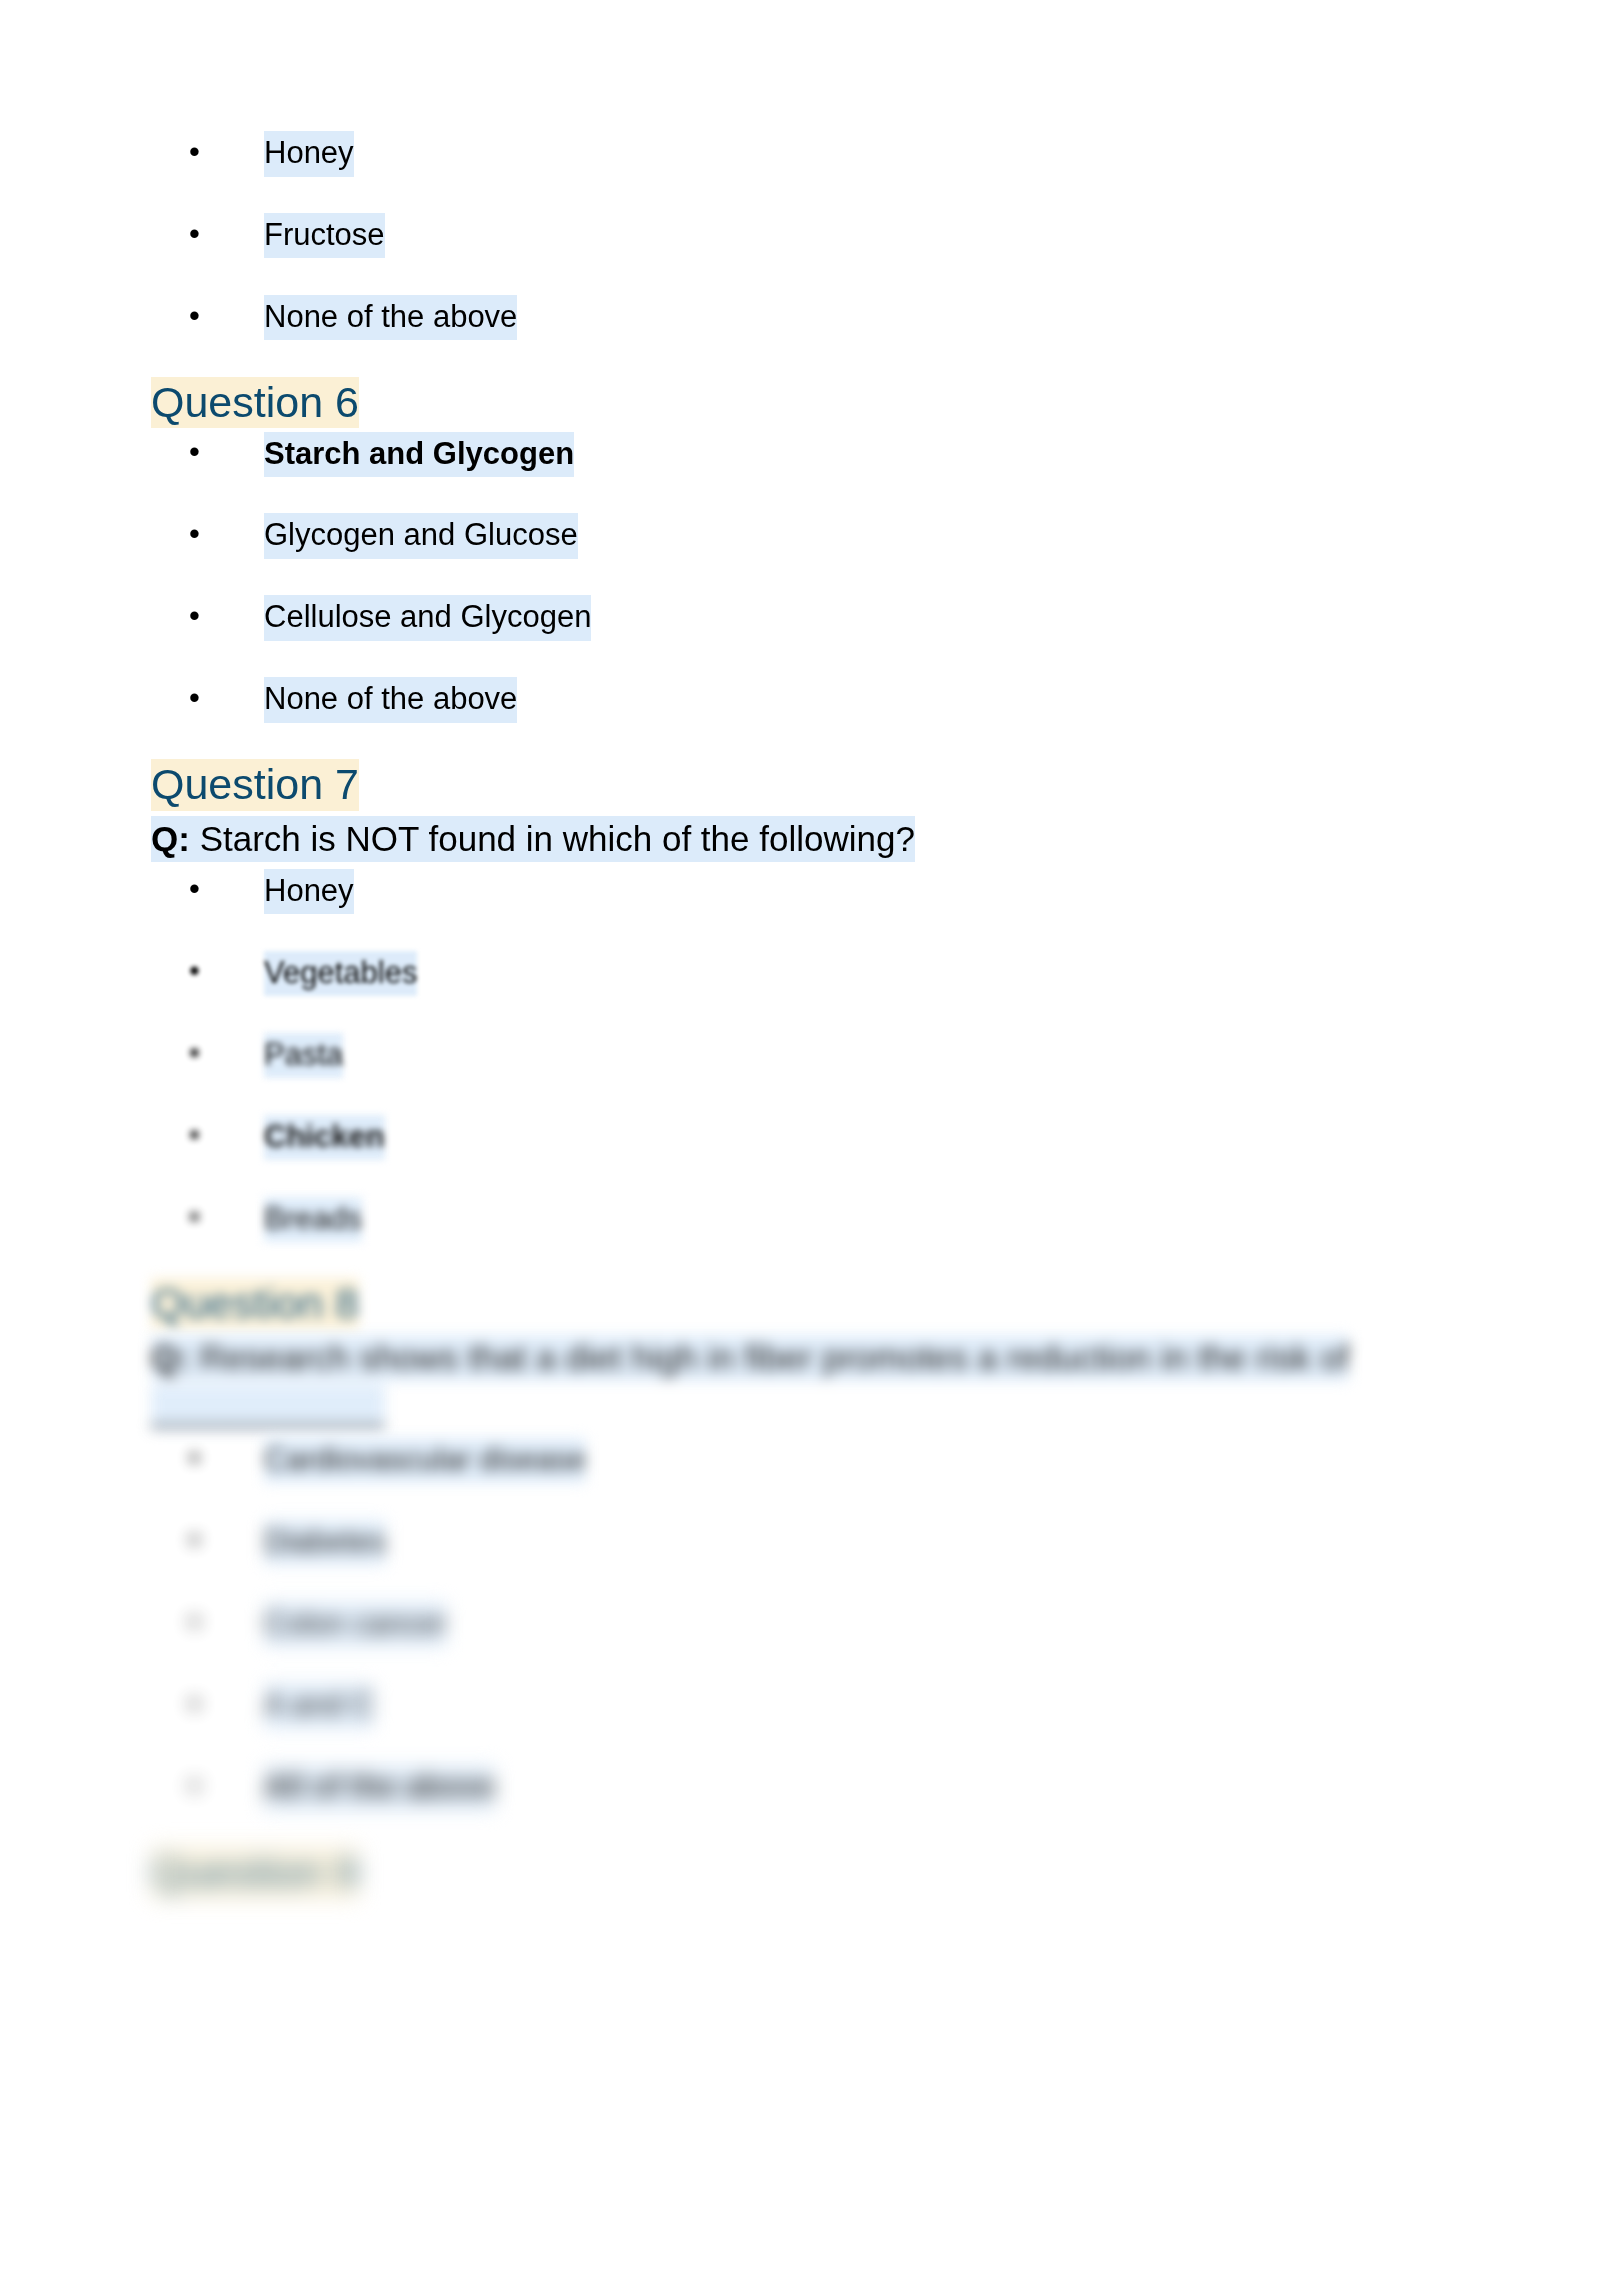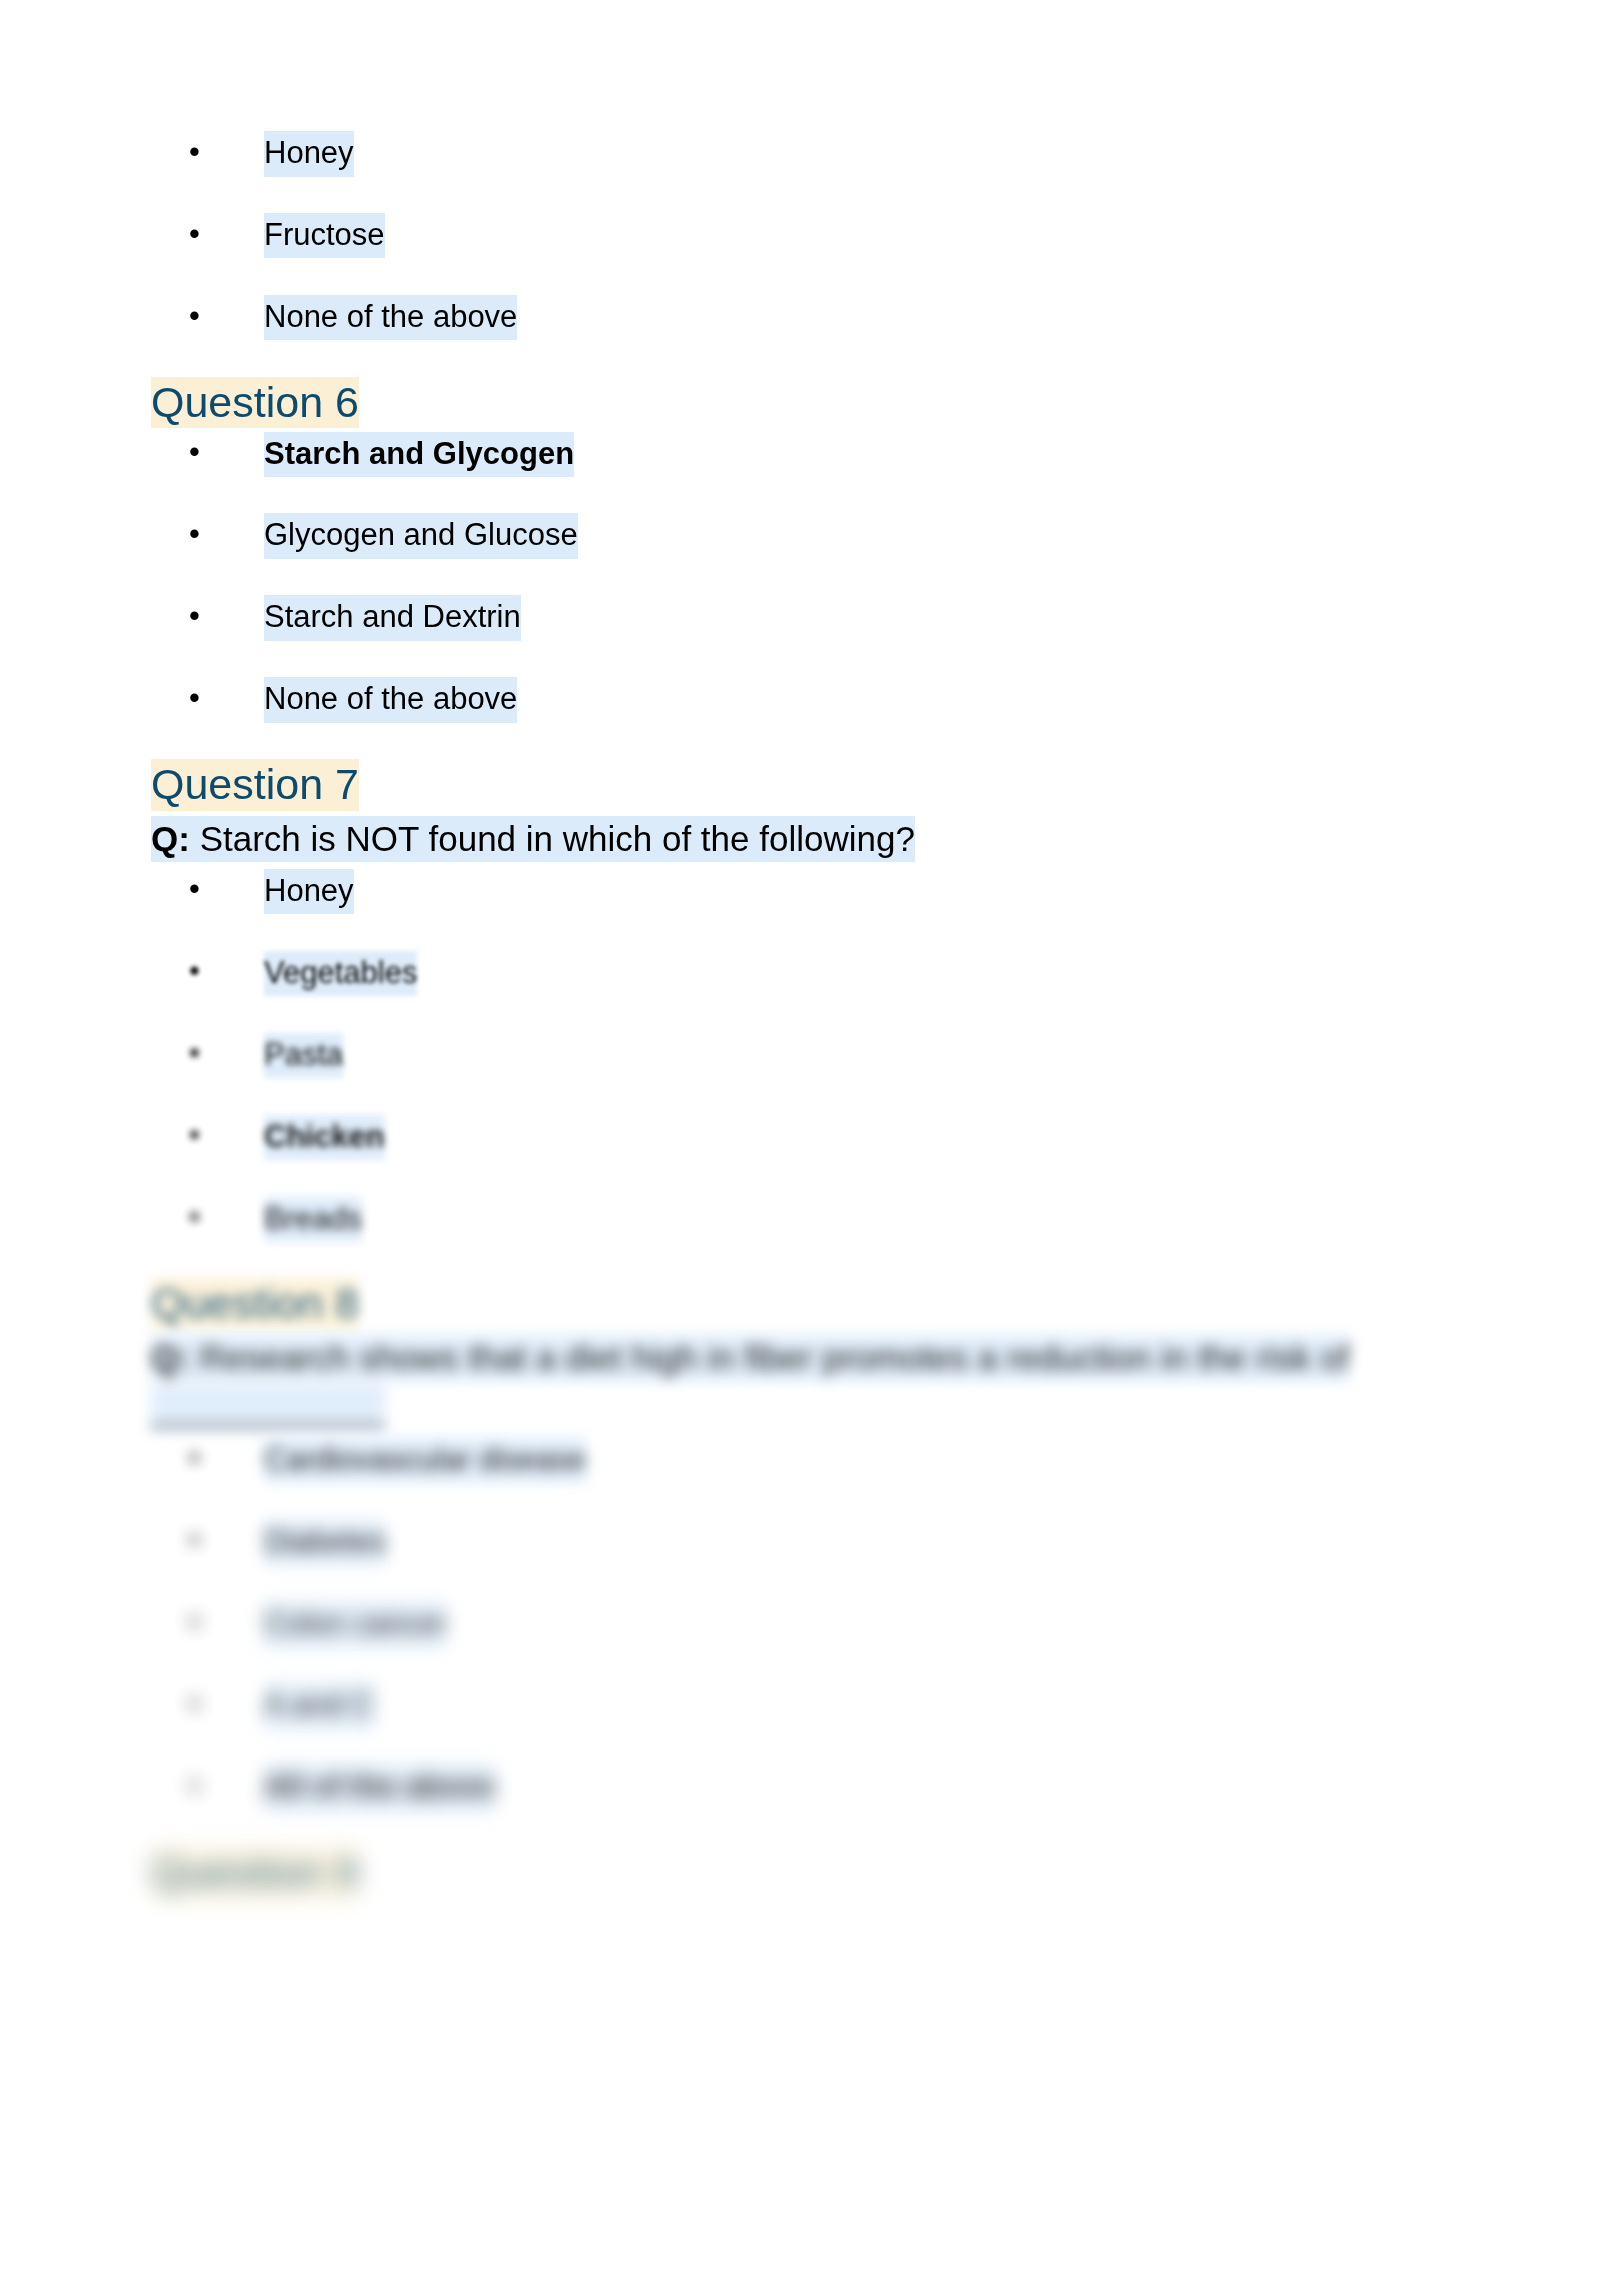--- a/index.html
+++ b/index.html
@@ -127,21 +127,21 @@
       <span class="hl">Question 6</span>
     </div>
     <ul class="options">
       <li class="bold">
         <span class="hl">Starch and Glycogen</span>
       </li>
       <li>
         <span class="hl">Glycogen and Glucose</span>
       </li>
       <li>
-        <span class="hl">Starch and Dextrin</span>
+        <span class="hl">Cellulose and Glycogen</span>
       </li>
       <li>
         <span class="hl">None of the above</span>
       </li>
     </ul>
 
     <div class="q-heading">
       <span class="hl">Question 7</span>
     </div>
     <div class="q-prompt">

